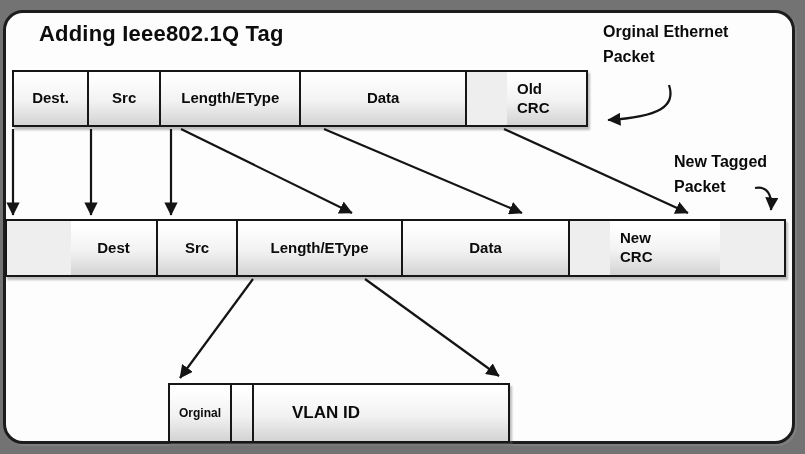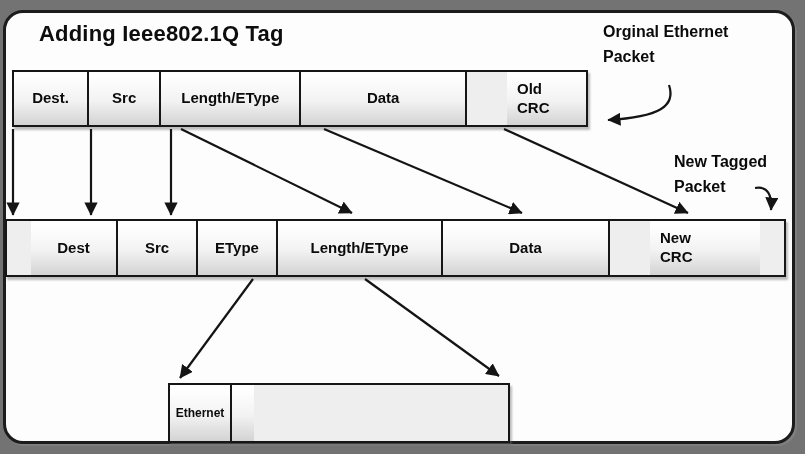--- a/index.html
+++ b/index.html
@@ -115,30 +115,30 @@
     <div class="cell" style="width:78px">Src</div>
     <div class="cell" style="width:152px">Length/EType</div>
     <div class="cell" style="width:180px">Data</div>
     <div class="cell align-left" style="width:85px">Old
 CRC</div>
   </div>
 
   <div class="packet-row row-tagged">
     <div class="cell" style="width:87px">Dest</div>
     <div class="cell" style="width:80px">Src</div>
-    <div class="cell" style="width:80px">EType</div>
     <div class="cell" style="width:165px">Length/EType</div>
     <div class="cell" style="width:167px">Data</div>
     <div class="cell align-left" style="width:110px">New
 CRC</div>
   </div>
 
   <div class="packet-row row-tag-detail">
-    <div class="cell cell-priority" style="width:62px">Ethernet</div>
+    <div class="cell cell-priority" style="width:62px">Orginal</div>
     <div class="cell" style="width:22px"></div>
+    <div class="cell cell-vlan" style="width:254px">VLAN ID</div>
   </div>
 
   <div class="anno anno-original">Orginal Ethernet
 Packet</div>
   <div class="anno anno-tagged">New Tagged
 Packet</div>
 
   <svg class="arrows-layer" viewBox="0 0 805 454" xmlns="http://www.w3.org/2000/svg">
     <defs>
       <marker id="ah" viewBox="0 0 10 10" refX="9.5" refY="5" markerWidth="6" markerHeight="6" orient="auto-start-reverse">

